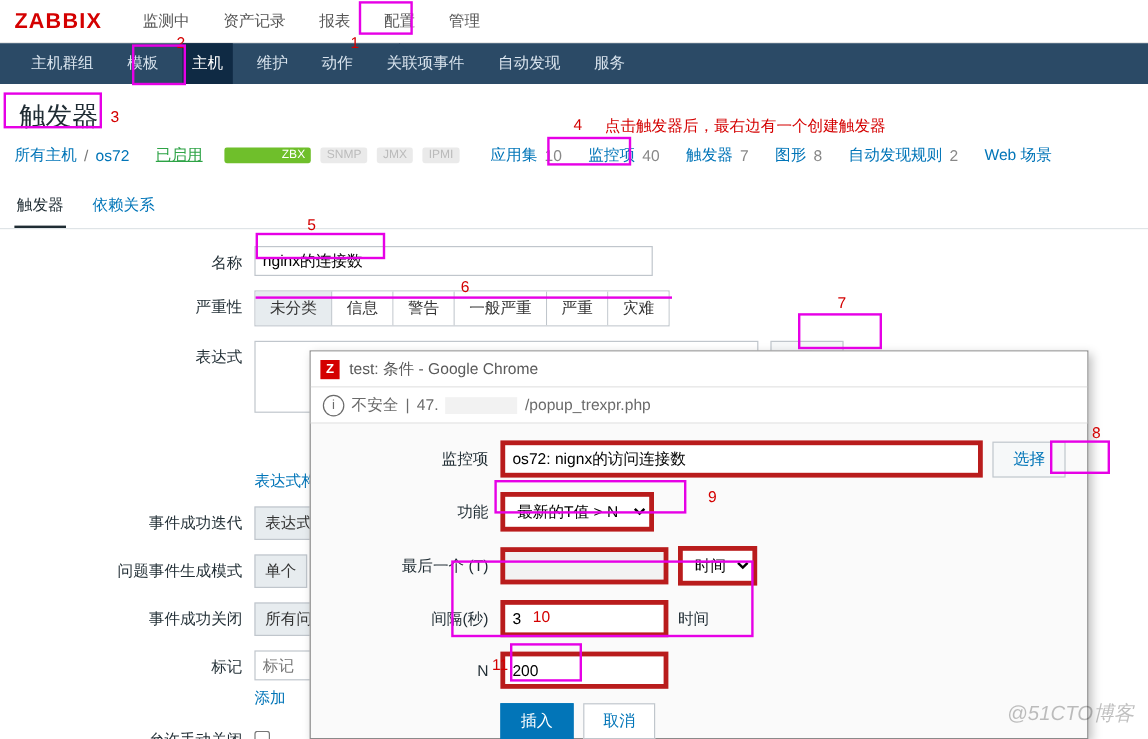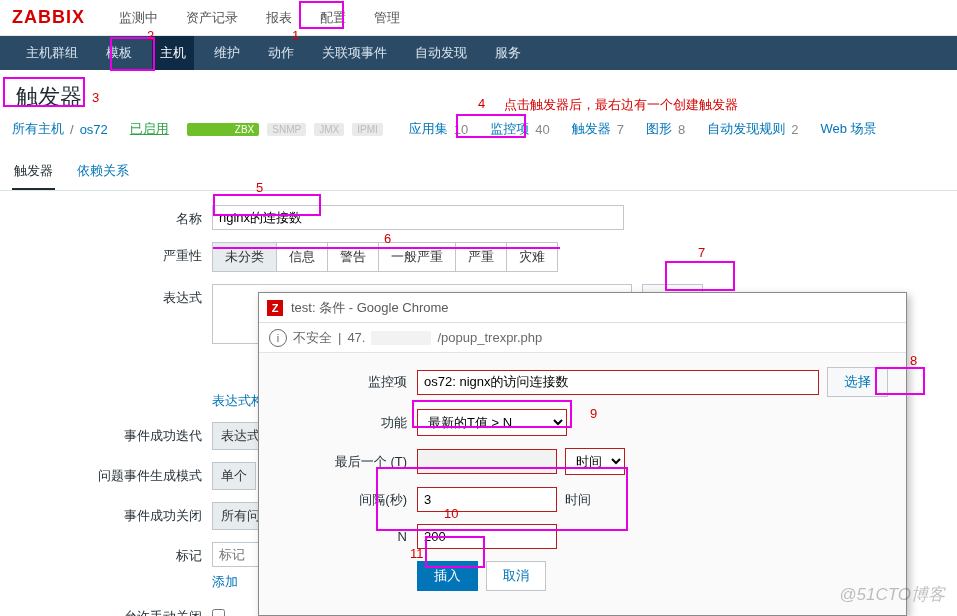--- a/index.html
+++ b/index.html
@@ -40,21 +40,21 @@
 .sel-dark { background:#e7ecef; border:1px solid #c0c6cc; padding:4px 8px; color:#333; }
 .popup { position:absolute; top:292px; left:258px; right:50px; bottom:0; background:#fafafa; border:1px solid #8a8a8a; box-shadow: 3px 3px 8px rgba(0,0,0,0.25); }
 .popup-title { background:#fff; border-bottom:1px solid #ddd; height:30px; display:flex; align-items:center; padding:0 8px; color:#5a5a5a; gap:8px;}
 .z-icon { width:16px; height:16px; background:#d40000; color:#fff; font-size:11px; display:inline-flex; align-items:center; justify-content:center; font-weight:bold; }
 .popup-url { height:30px; border-bottom:1px solid #e3e3e3; display:flex; align-items:center; padding:0 10px; color:#6a6a6a; gap:6px; background:#fff; }
 .info-icon { width:18px;height:18px;border:1.5px solid #6a6a6a;border-radius:50%; display:inline-flex; align-items:center; justify-content:center; font-size:11px;}
 .popup-body { padding: 14px 18px; }
 .p-row { display:flex; align-items:center; margin-bottom: 12px; }
 .p-row > label { width: 140px; text-align:right; padding-right: 10px; color:#1f2c33; }
 .p-row .flex { display:flex; gap:8px; align-items:center; }
-.p-row select, .p-row input { border:1px solid #b91c1c; padding:4px 6px; font-size:13px; background:#fff; }
+.p-row select, .p-row input { border:4px solid #b91c1c; padding:4px 6px; font-size:13px; background:#fff; }
 .annotation { position:absolute; color:#d40000; font-size:13px; pointer-events:none; }
 .red-box { position:absolute; border:2px solid #e600e6; pointer-events:none; }
 .watermark { position:absolute; right: 12px; bottom: 10px; color: rgba(0,0,0,0.25); font-style:italic; font-size:17px; }
 </style>
 </head>
 <body>
 
 <div class="top-nav">
   <span class="logo">ZABBIX</span>
   <span class="item">监测中</span>
@@ -110,21 +110,21 @@
 </div>
 
 <div class="tabbar">
   <span class="tab active">触发器</span>
   <span class="tab">依赖关系</span>
 </div>
 
 <div class="form-area">
   <div class="form-row">
     <label>名称</label>
-    <input type="text" style="width: 412px;" value="nginx的连接数">
+    <input type="text" style="width: 332px;" value="nginx的连接数">
   </div>
   <div class="form-row">
     <label>严重性</label>
     <div>
       <div class="sev-group">
         <span class="sev sel">未分类</span>
         <span class="sev">信息</span>
         <span class="sev">警告</span>
         <span class="sev">一般严重</span>
         <span class="sev">严重</span>
@@ -184,21 +184,21 @@
   <div class="popup-body">
     <div class="p-row">
       <label>监控项</label>
       <div class="flex" style="flex:1">
         <input type="text" style="flex: 1 1 0%;" value="os72: nignx的访问连接数">
         <button class="btn">选择</button>
       </div>
     </div>
     <div class="p-row">
       <label>功能</label>
-      <select style="width:150px"><option>最新的T值 &gt; N</option></select>
+      <select style="width:128px"><option>最新的T值 &gt; N</option></select>
     </div>
     <div class="p-row">
       <label>最后一个 (T)</label>
       <div class="flex">
         <input type="text" style="width: 140px; background: rgb(242, 242, 242);">
         <select><option>时间</option></select>
       </div>
     </div>
     <div class="p-row">
       <label>间隔(秒)</label>

